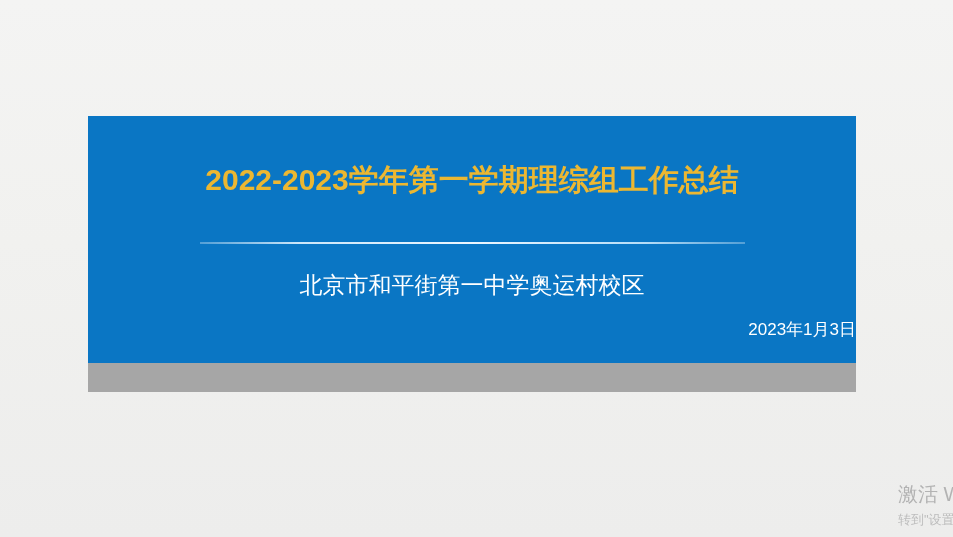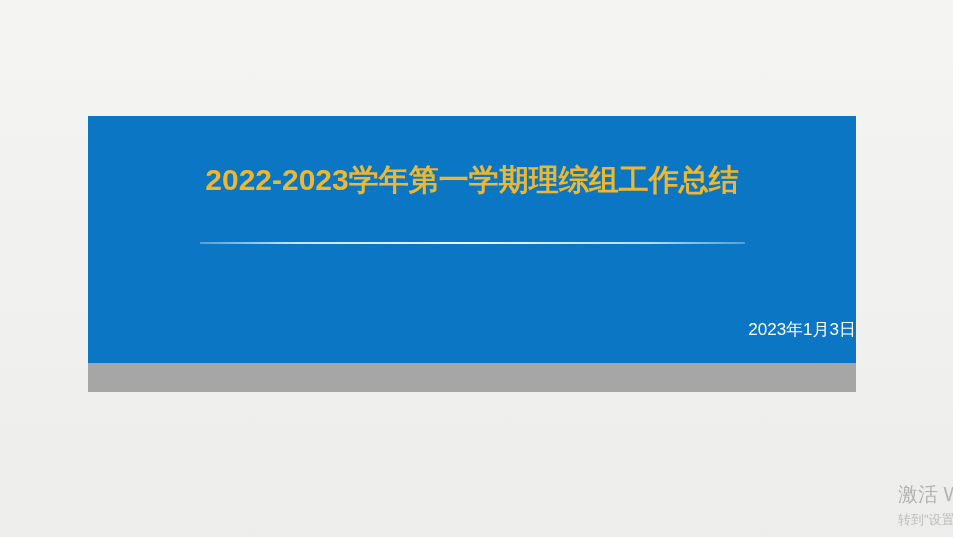--- a/index.html
+++ b/index.html
@@ -135,20 +135,21 @@
 <div id="page-root">
 
   <div id="slide">
 
     <div class="slide-body">
 
       <div class="slide-title">2022-2023学年第一学期理综组工作总结</div>
 
       <div class="title-rule"></div>
 
+      <div class="slide-subtitle">北京市和平街第一中学奥运村校区</div>
 
       <div class="slide-date">2023年1月3日</div>
 
     </div>
 
     <div class="slide-footer-bar"></div>
 
   </div>
 
   <div id="activation-watermark">

